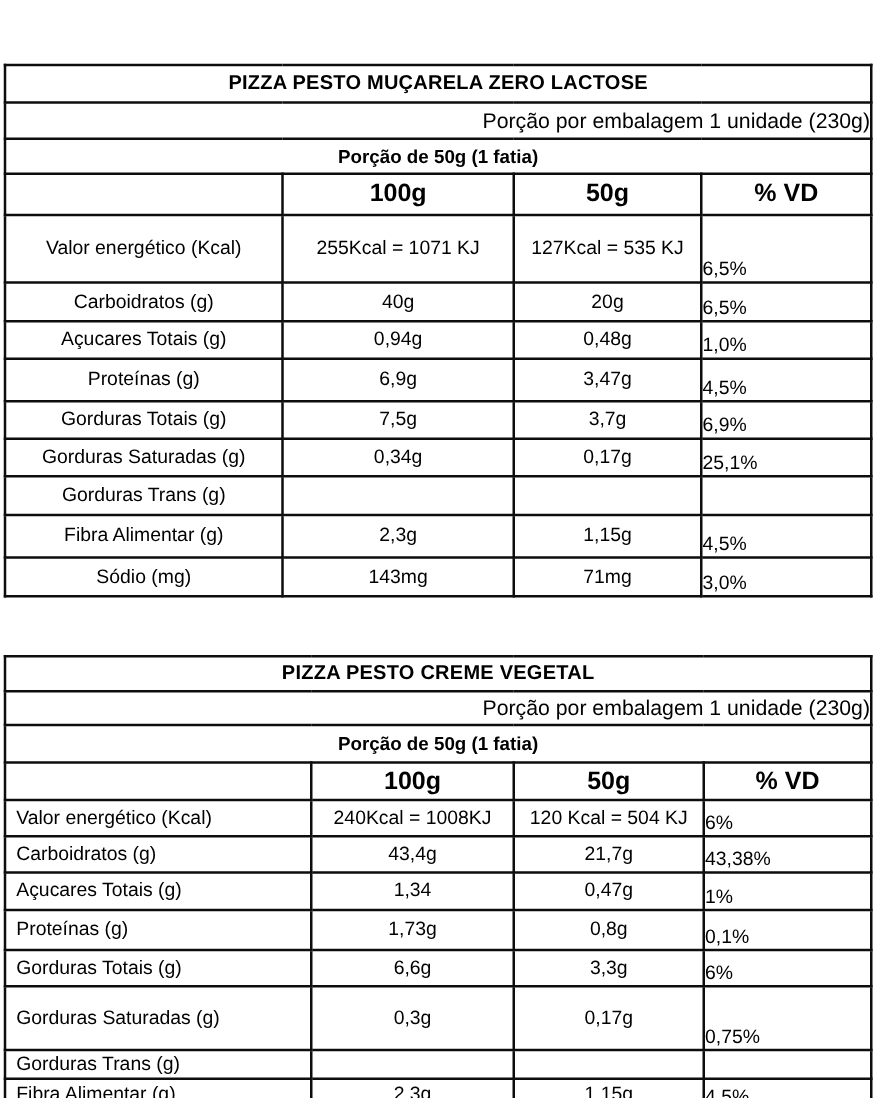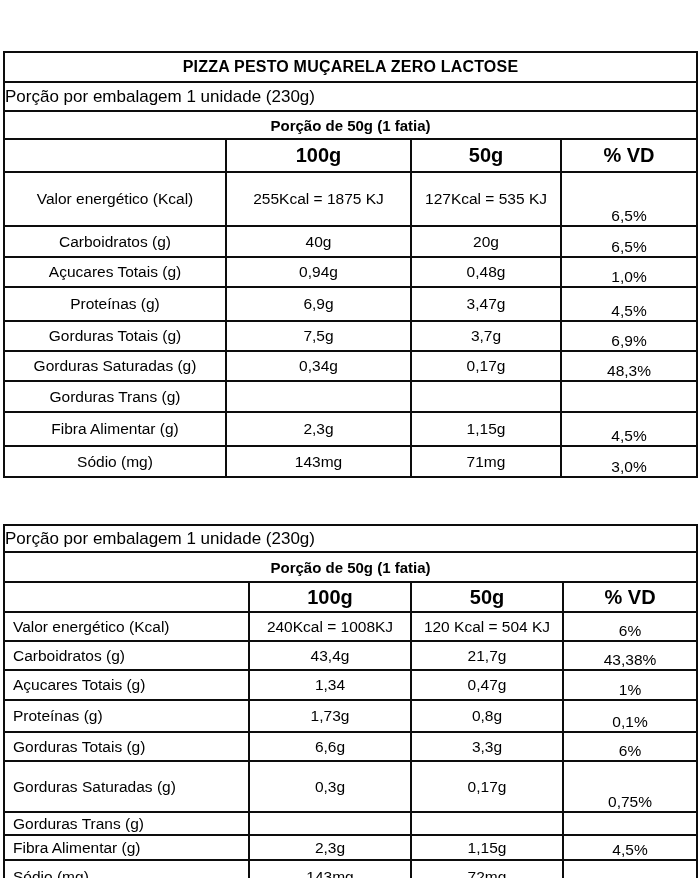--- a/index.html
+++ b/index.html
@@ -32,21 +32,21 @@
   }
   .t-title {
     font-weight: bold;
     font-size: 16px;
     text-align: center;
     vertical-align: middle;
     letter-spacing: 0.2px;
   }
   .t-sub {
     font-size: 17px;
-    text-align: left;
+    text-align: right;
     vertical-align: middle;
     font-weight: normal;
   }
   .t-portion {
     font-size: 15px;
     text-align: center;
     vertical-align: middle;
     font-weight: bold;
   }
   .col-head {
@@ -56,21 +56,21 @@
     vertical-align: middle;
   }
   .lbl, .val {
     font-size: 15.5px;
     text-align: center;
     vertical-align: middle;
     border-radius: 12px;
   }
   .vd {
     font-size: 15.5px;
-    text-align: center;
+    text-align: left;
     vertical-align: bottom;
     padding-bottom: 4px;
   }
   
   .tbl2 .lbl {
     text-align: left;
     padding-left: 8px;
   }
   .gap { height: 46px; }
   
@@ -125,21 +125,21 @@
       <td colspan="4" class="t-portion">Porção de 50g (1 fatia)</td>
     </tr>
     <tr class="t1-r-head">
       <td class="col-head"></td>
       <td class="col-head">100g</td>
       <td class="col-head">50g</td>
       <td class="col-head">% VD</td>
     </tr>
     <tr class="t1-r0">
       <td class="lbl">Valor energético (Kcal)</td>
-      <td class="val">255Kcal = 1875 KJ</td>
+      <td class="val">255Kcal = 1071 KJ</td>
       <td class="val">127Kcal = 535 KJ</td>
       <td class="vd">6,5%</td>
     </tr>
     <tr class="t1-r1">
       <td class="lbl">Carboidratos (g)</td>
       <td class="val">40g</td>
       <td class="val">20g</td>
       <td class="vd">6,5%</td>
     </tr>
     <tr class="t1-r2">
@@ -157,21 +157,21 @@
     <tr class="t1-r4">
       <td class="lbl">Gorduras Totais (g)</td>
       <td class="val">7,5g</td>
       <td class="val">3,7g</td>
       <td class="vd">6,9%</td>
     </tr>
     <tr class="t1-r5">
       <td class="lbl">Gorduras Saturadas (g)</td>
       <td class="val">0,34g</td>
       <td class="val">0,17g</td>
-      <td class="vd">48,3%</td>
+      <td class="vd">25,1%</td>
     </tr>
     <tr class="t1-r6">
       <td class="lbl">Gorduras Trans (g)</td>
       <td class="val"></td>
       <td class="val"></td>
       <td class="vd"></td>
     </tr>
     <tr class="t1-r7">
       <td class="lbl">Fibra Alimentar (g)</td>
       <td class="val">2,3g</td>
@@ -190,20 +190,23 @@
   <div class="gap"></div>
 
   <table class="nutri tbl2">
     <colgroup>
       <col style="width:245px">
         <col style="width:162px">
         <col style="width:152px">
         <col style="width:134px">
     </colgroup>
     <tbody>
+        <tr class="t2-r-title">
+      <td colspan="4" class="t-title">PIZZA PESTO CREME VEGETAL</td>
+    </tr>
     <tr class="t2-r-sub">
       <td colspan="4" class="t-sub">Porção por embalagem 1 unidade (230g)</td>
     </tr>
     <tr class="t2-r-portion">
       <td colspan="4" class="t-portion">Porção de 50g (1 fatia)</td>
     </tr>
     <tr class="t2-r-head">
       <td class="col-head"></td>
       <td class="col-head">100g</td>
       <td class="col-head">50g</td>

